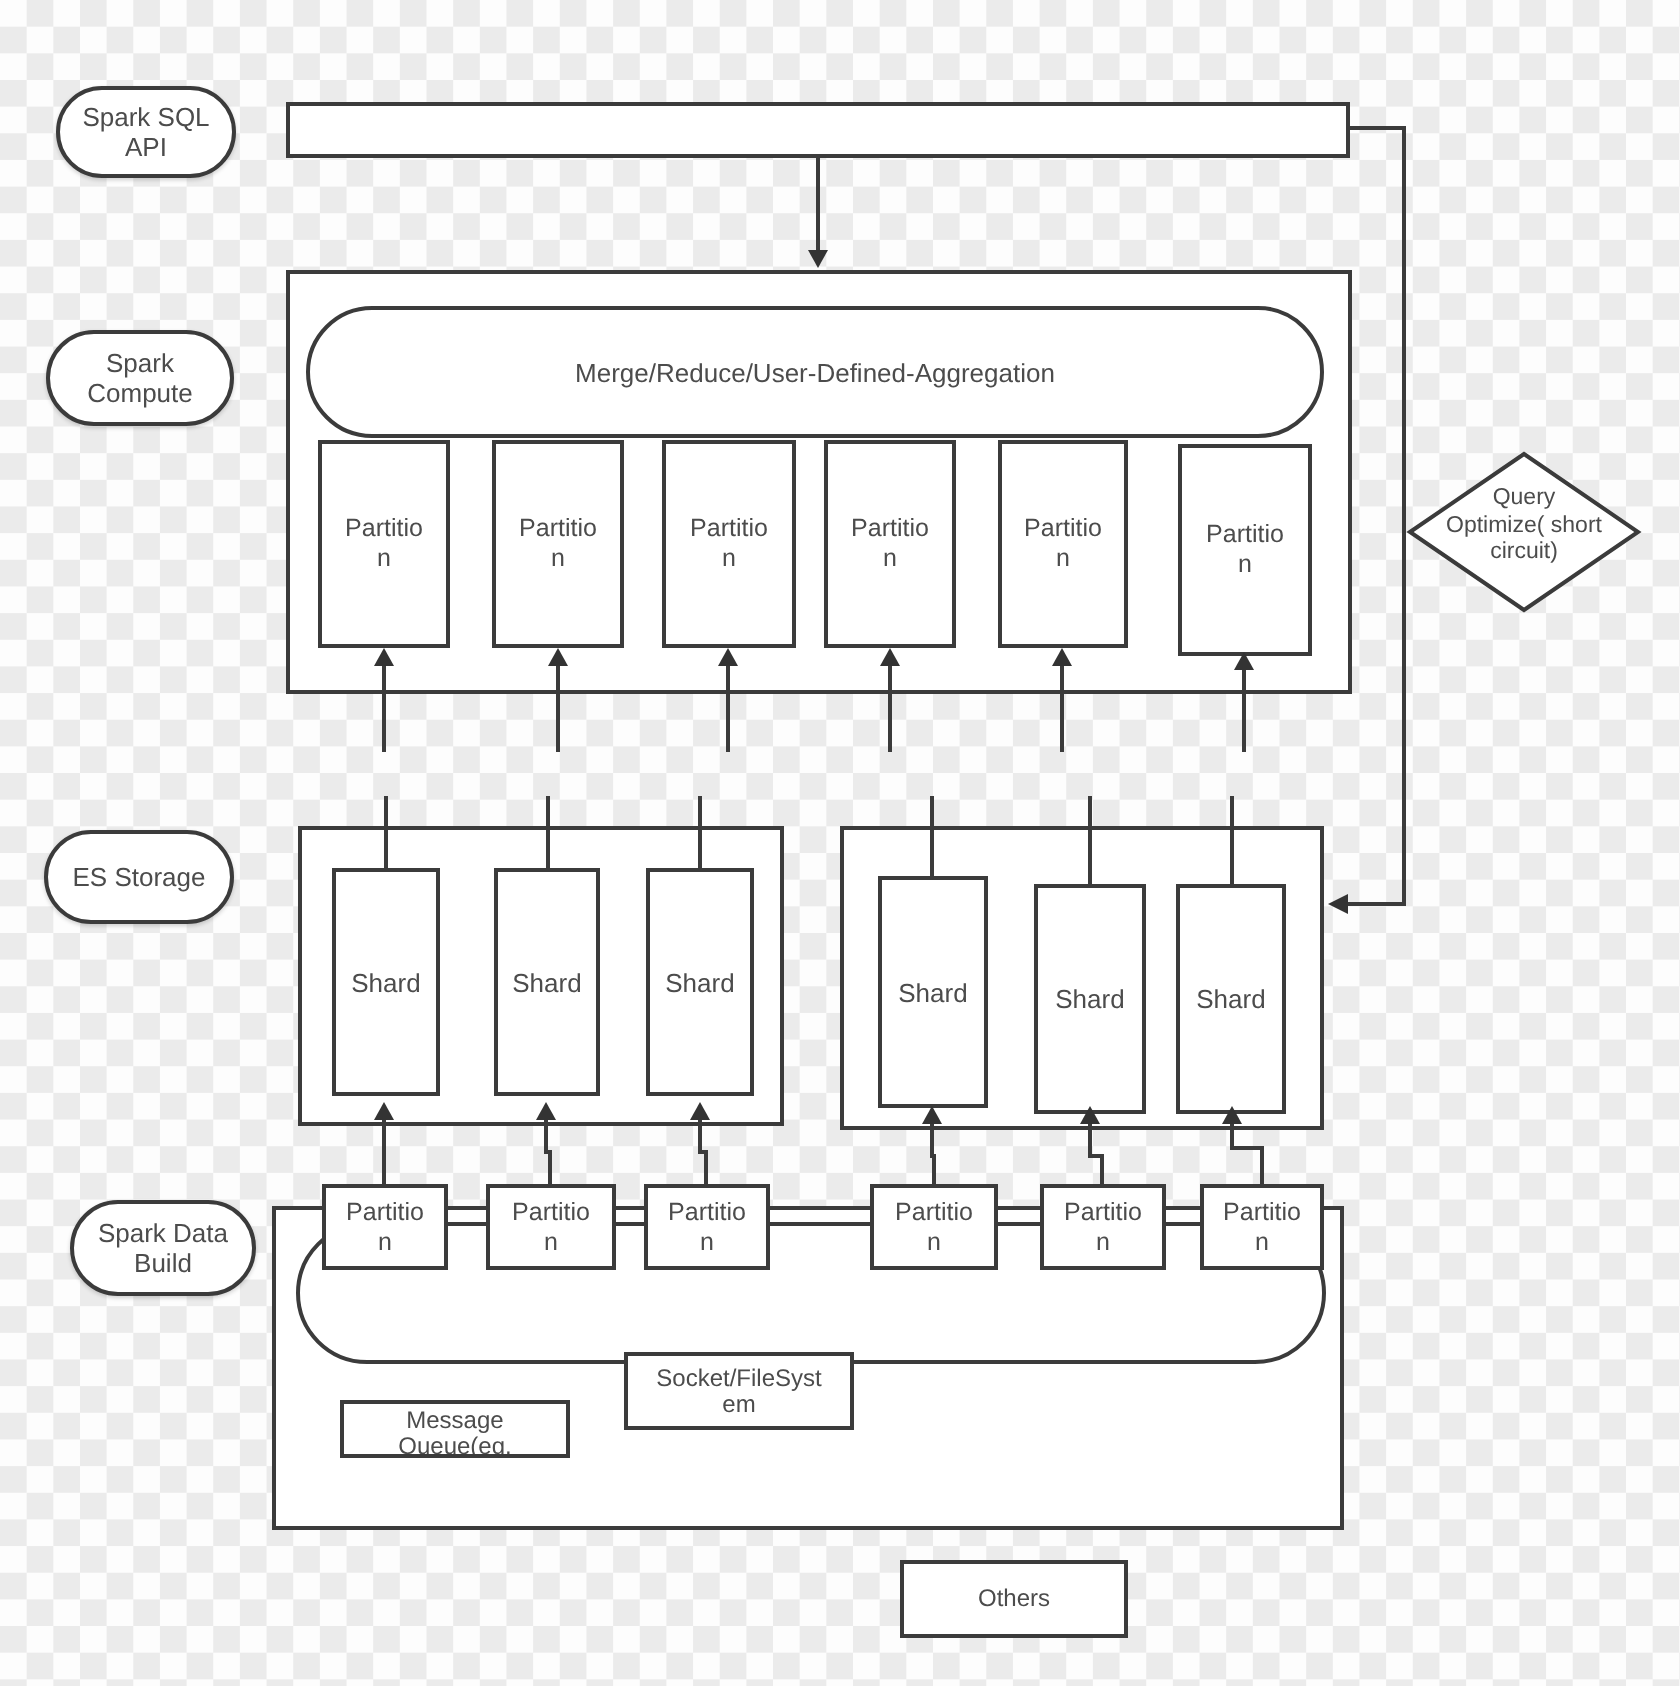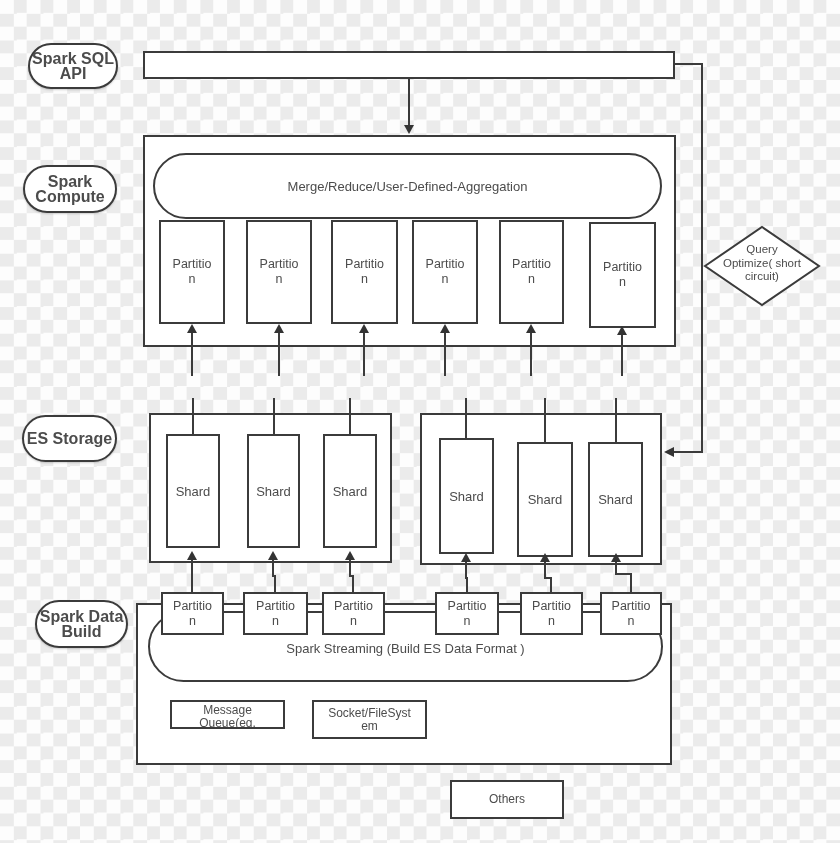--- a/index.html
+++ b/index.html
@@ -4,21 +4,21 @@
 <style>
   html,body{margin:0;padding:0;}
   #stage{
     position:relative;width:840px;height:843px;overflow:hidden;
     background:conic-gradient(#ebebeb 0.25turn,#fdfdfd 0 0.5turn,#ebebeb 0 0.75turn,#fdfdfd 0);
     background-size:26.66px 26.66px;
     font-family:"Liberation Sans",sans-serif;color:#4c4c4c;
   }
   .box{position:absolute;background:#fff;border:2px solid #3b3b3b;box-sizing:border-box;}
   .cell{display:flex;flex-direction:column;align-items:center;justify-content:center;text-align:center;}
-  .pill{border-radius:24px;font-size:16px;line-height:15px;box-shadow:0 1px 2px rgba(0,0,0,.18);font-weight:bold;}
+  .pill{border-radius:24px;font-size:13px;line-height:15px;box-shadow:0 1px 2px rgba(0,0,0,.18);}
   .ptxt{font-size:12.5px;line-height:15px;}
   .shardtxt{font-size:13px;}
   .bartxt{font-size:13px;}
   .srctxt{font-size:12px;line-height:13px;overflow:hidden;}
   .abslbl{position:absolute;text-align:center;box-sizing:border-box;}
   #lines{position:absolute;left:0;top:0;z-index:5;pointer-events:none;}
   #diamond-label{z-index:6;font-size:11.5px;line-height:13.5px;}
 </style>
 </head>
 <body>
@@ -92,21 +92,20 @@
     </div>
   <div class="box cell shardtxt" style="left:517px;top:442px;width:56px;height:115px;">
       <span>Shard</span>
     </div>
   <div class="box cell shardtxt" style="left:588px;top:442px;width:55px;height:115px;">
       <span>Shard</span>
     </div>
 
   <div class="box" style="left:136px;top:603px;width:536px;height:162px;"></div>
   <div class="box" style="left:148px;top:611px;width:515px;height:71px;border-radius:40px;"></div>
-  <div class="abslbl bartxt" style="left:148px;top:641px;width:515px;">Spark Streaming (Build ES Data Format )</div>
 
   <div class="box cell ptxt" style="left:161px;top:592px;width:63px;height:43px;">
     <span>Partitio</span>
     <span>n</span>
   </div>
   <div class="box cell ptxt" style="left:243px;top:592px;width:65px;height:43px;">
     <span>Partitio</span>
     <span>n</span>
   </div>
   <div class="box cell ptxt" style="left:322px;top:592px;width:63px;height:43px;">
@@ -124,21 +123,21 @@
   <div class="box cell ptxt" style="left:600px;top:592px;width:62px;height:43px;">
     <span>Partitio</span>
     <span>n</span>
   </div>
 
   <div class="box cell srctxt" style="left:170px;top:700px;width:115px;height:29px;justify-content:flex-start;padding-top:2px;">
     <span>Message</span>
     <span>Queue(eg.</span>
     <span>Kafka)</span>
   </div>
-  <div class="box cell srctxt" style="left:312px;top:700px;width:115px;height:39px;">
+  <div class="box cell srctxt" style="left:312px;top:676px;width:115px;height:39px;">
     <span>Socket/FileSyst</span>
     <span>em</span>
   </div>
   <div class="box cell srctxt" style="left:450px;top:740px;width:114px;height:39px;margin-top:40px;">
     <span>Others</span>
   </div>
 
   <svg id="lines" width="840" height="843" viewBox="0 0 840 843">
     <g stroke="#3b3b3b" stroke-width="2" fill="none">
 

